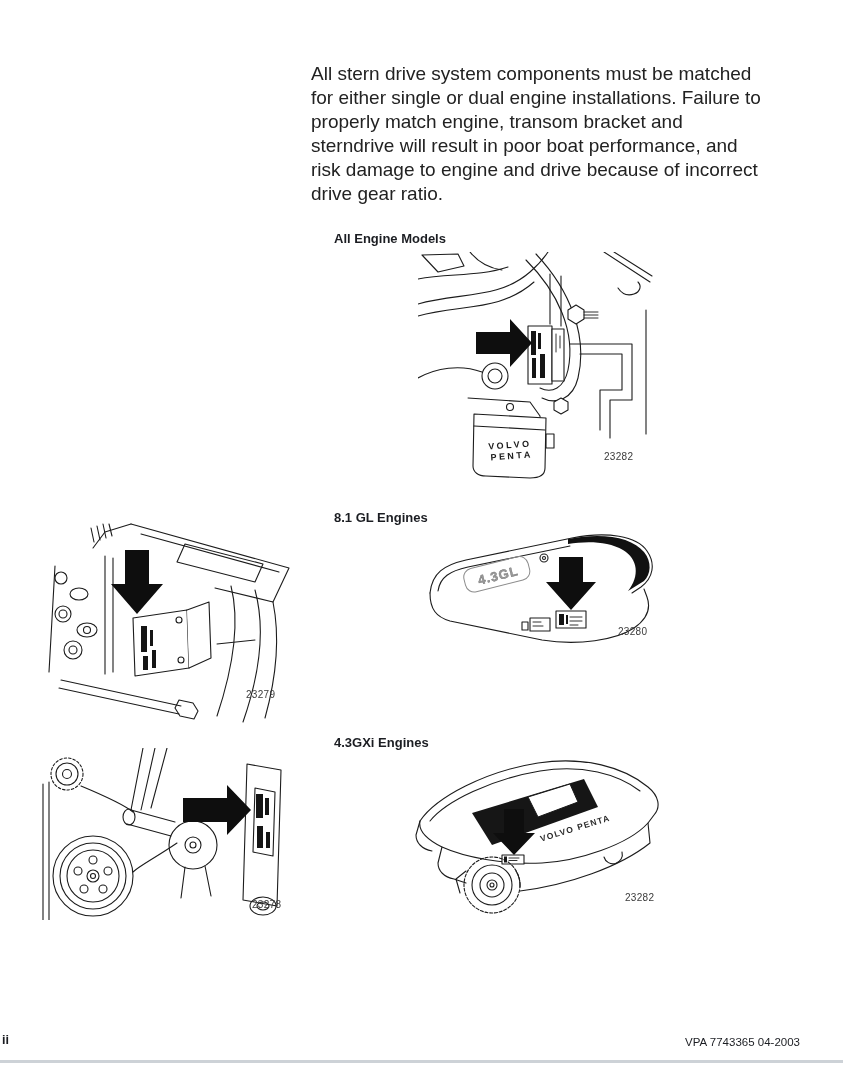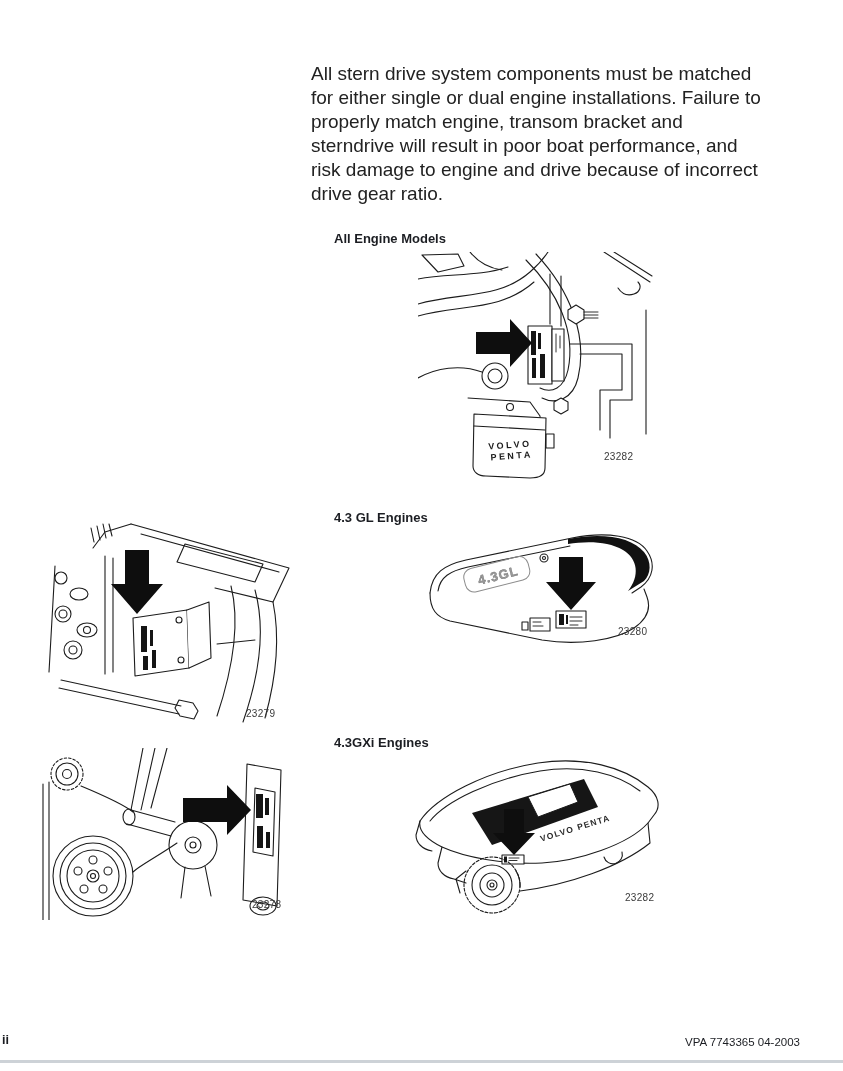--- a/index.html
+++ b/index.html
@@ -16,21 +16,21 @@
   .sublabel{position:absolute;font-size:13px;font-weight:bold;color:#1b1d22;margin-left:23px;}
   .lbl-all{left:311px;top:231px;}
   .lbl-gl{left:311px;top:510px;}
   .lbl-gxi{left:311px;top:735px;}
   .fig{position:absolute;}
   .fig svg{display:block;}
   .fignum{position:absolute;font-size:10px;color:#3a3a3a;letter-spacing:.3px;}
   .fig-all{left:418px;top:252px;width:238px;height:232px;}
   .fig-all .fignum{left:186px;top:199px;}
   .fig-gl-left{left:35px;top:522px;width:256px;height:202px;}
-  .fig-gl-left .fignum{left:211px;top:186px;}
+  .fig-gl-left .fignum{left:211px;top:167px;}
   .fig-gl-right{left:420px;top:531px;width:242px;height:116px;}
   .fig-gl-right .fignum{left:198px;top:95px;}
   .fig-gxi-left{left:35px;top:748px;width:252px;height:172px;}
   .fig-gxi-left .fignum{left:217px;top:151px;}
   .fig-gxi-right{left:408px;top:751px;width:262px;height:168px;}
   .fig-gxi-right .fignum{left:217px;top:141px;}
   .footer-page{position:absolute;left:2px;top:1033px;font-size:12.5px;font-weight:bold;color:#1b1d22;}
   .footer-ref{position:absolute;right:43px;top:1036px;font-size:11.5px;color:#1b1d22;}
   .scan-line{position:absolute;left:0;top:1060px;width:843px;height:3px;background:#cdd2d7;}
   svg text{font-family:"Liberation Sans",sans-serif;}
@@ -93,21 +93,21 @@
         <rect x="128" y="182" width="8" height="14"></rect>
       </g>
       <g transform="rotate(-4 92 196)" fill="#1c1c1c" font-size="9" font-weight="bold" letter-spacing="2.5" text-anchor="middle">
         <text x="92" y="196">VOLVO</text>
         <text x="93" y="207">PENTA</text>
       </g>
     </svg>
     <span class="fignum">23282</span>
   </figure>
 
-  <div class="sublabel lbl-gl">4.3 GL Engines</div>
+  <div class="sublabel lbl-gl">8.1 GL Engines</div>
 
   <figure class="fig fig-gl-left" style="margin:0;">
     <svg width="256" height="202" viewBox="0 0 256 202">
       <g class="ink">
         <path d="M56,6 l3,14 M62,4 l3,14 M68,2 l3,14 M74,2 l3,12"></path>
         <path d="M96,2 L254,46 L238,80 L180,66"></path>
         <path d="M96,2 L70,10 L58,26"></path>
         <path d="M106,12 L244,50"></path>
         <path d="M150,22 L228,42 L220,60 L142,40 Z"></path>
         <circle cx="26" cy="56" r="6"></circle>

